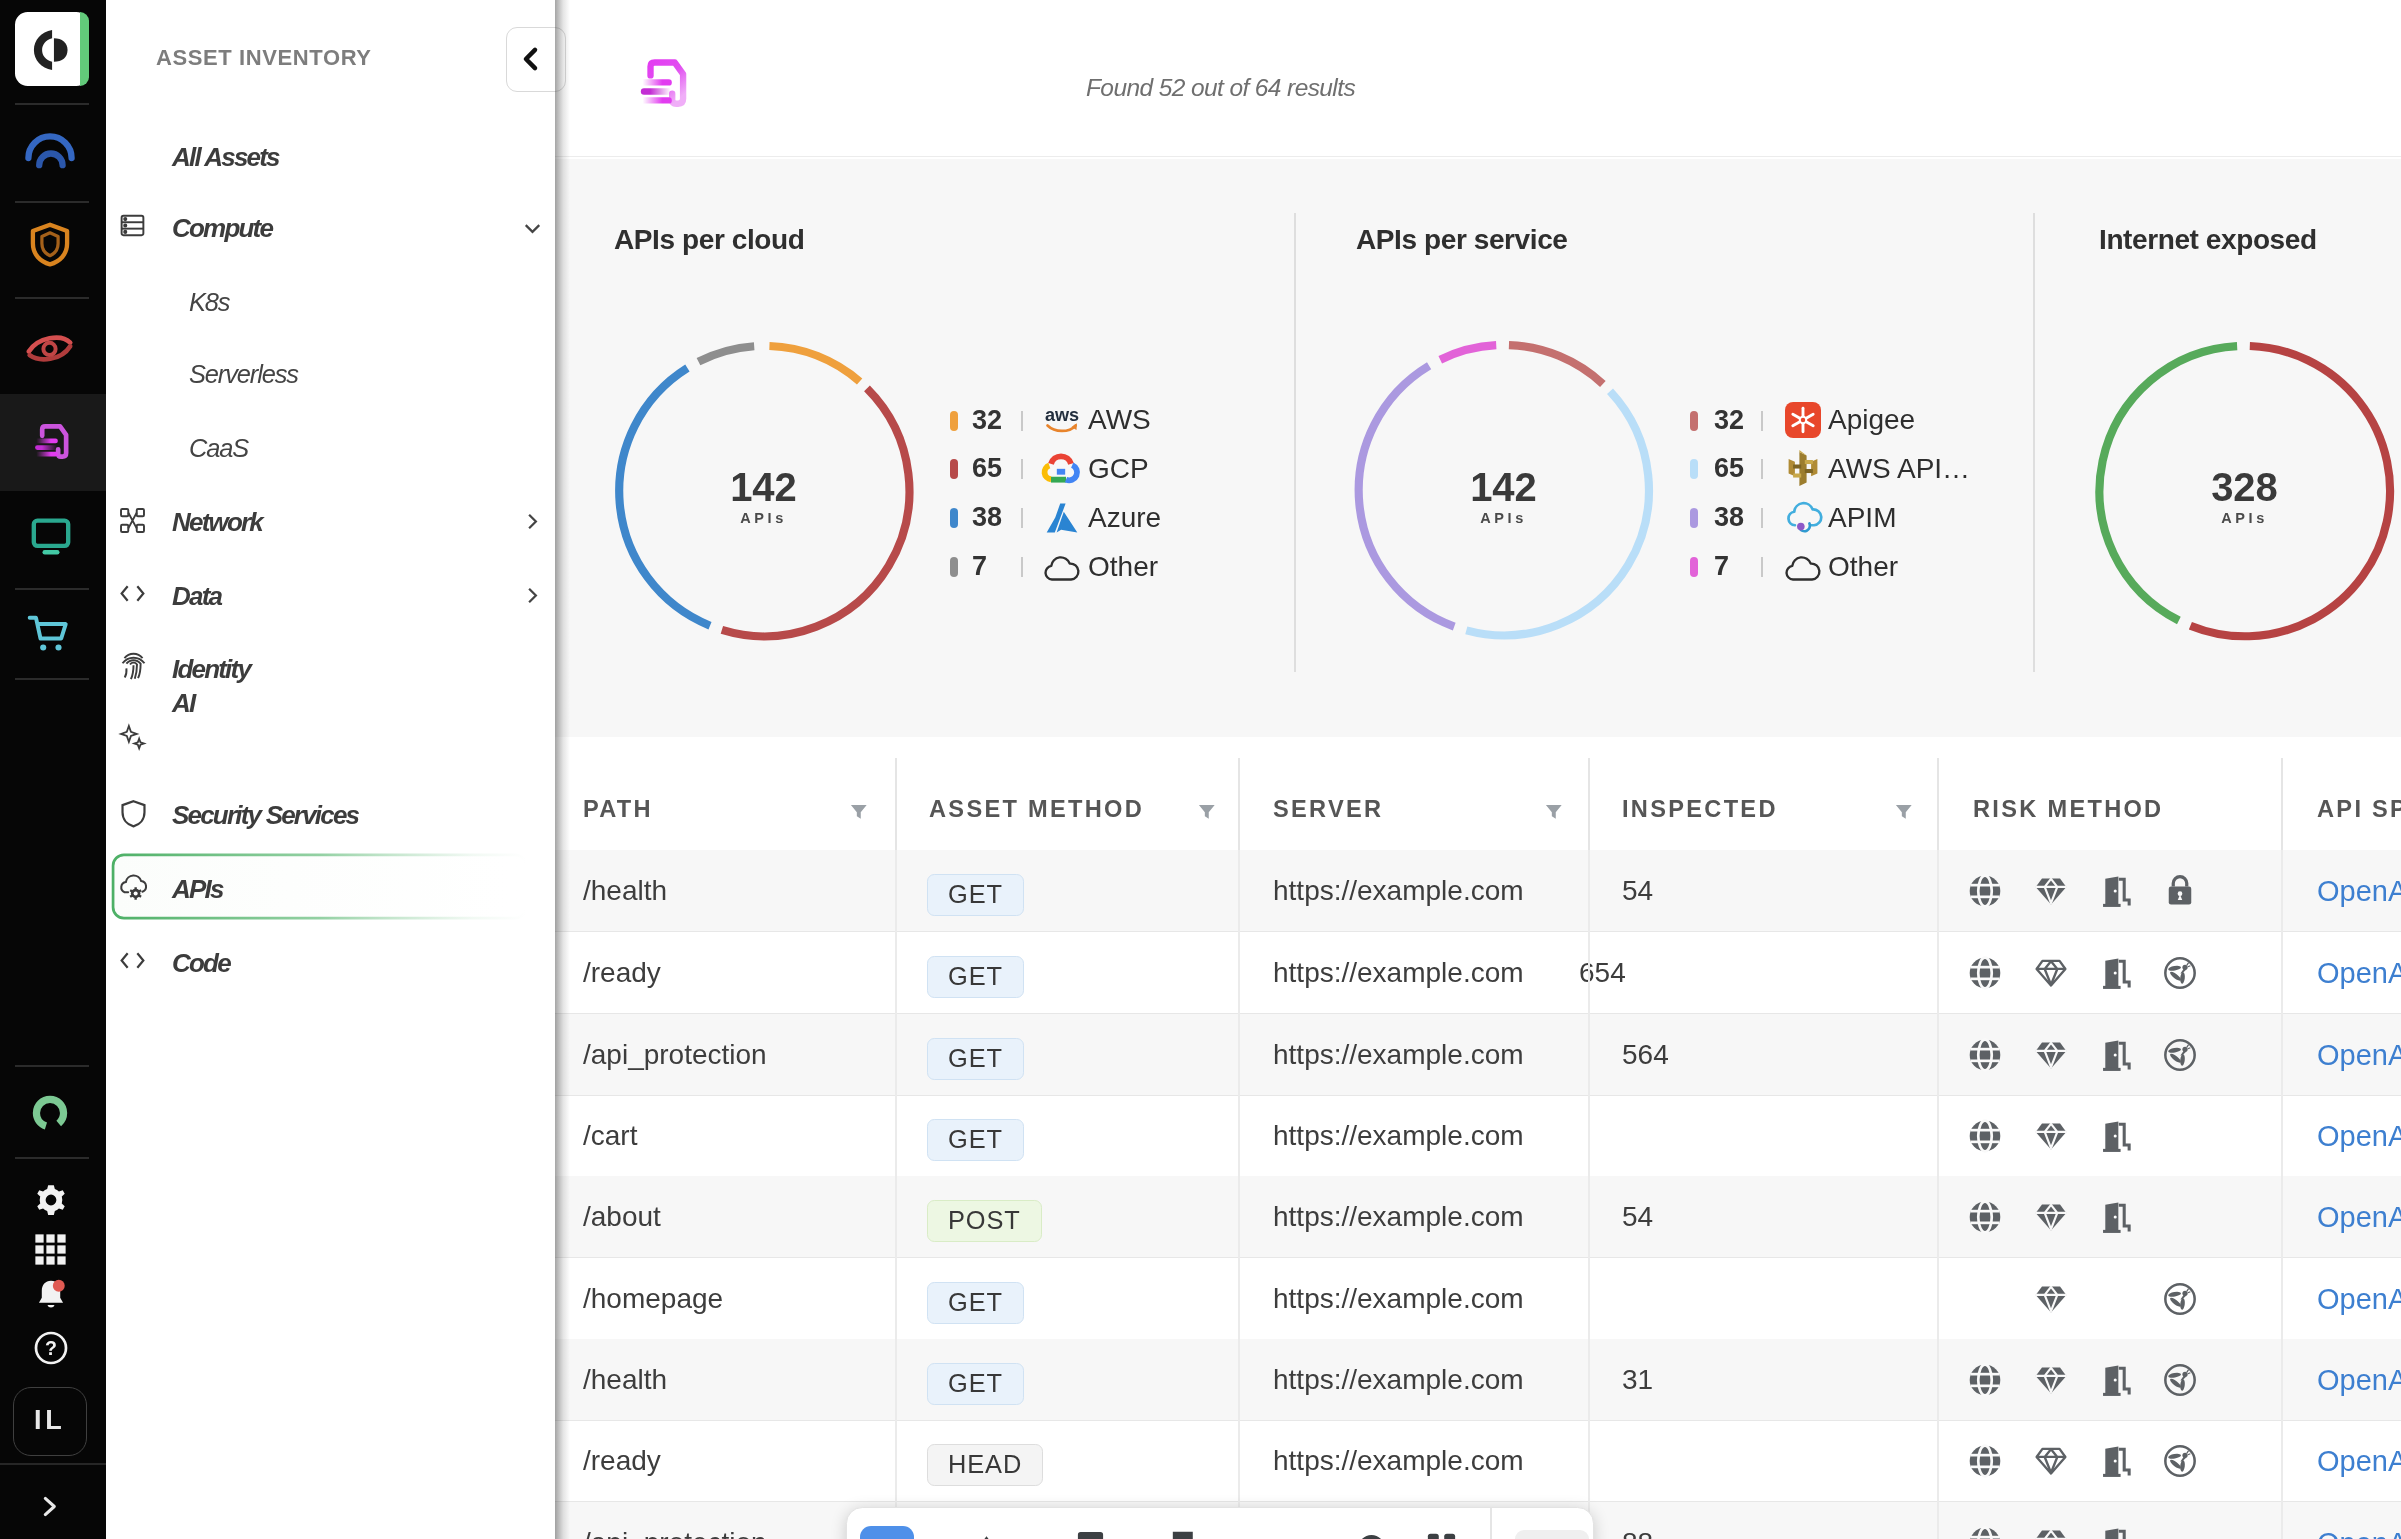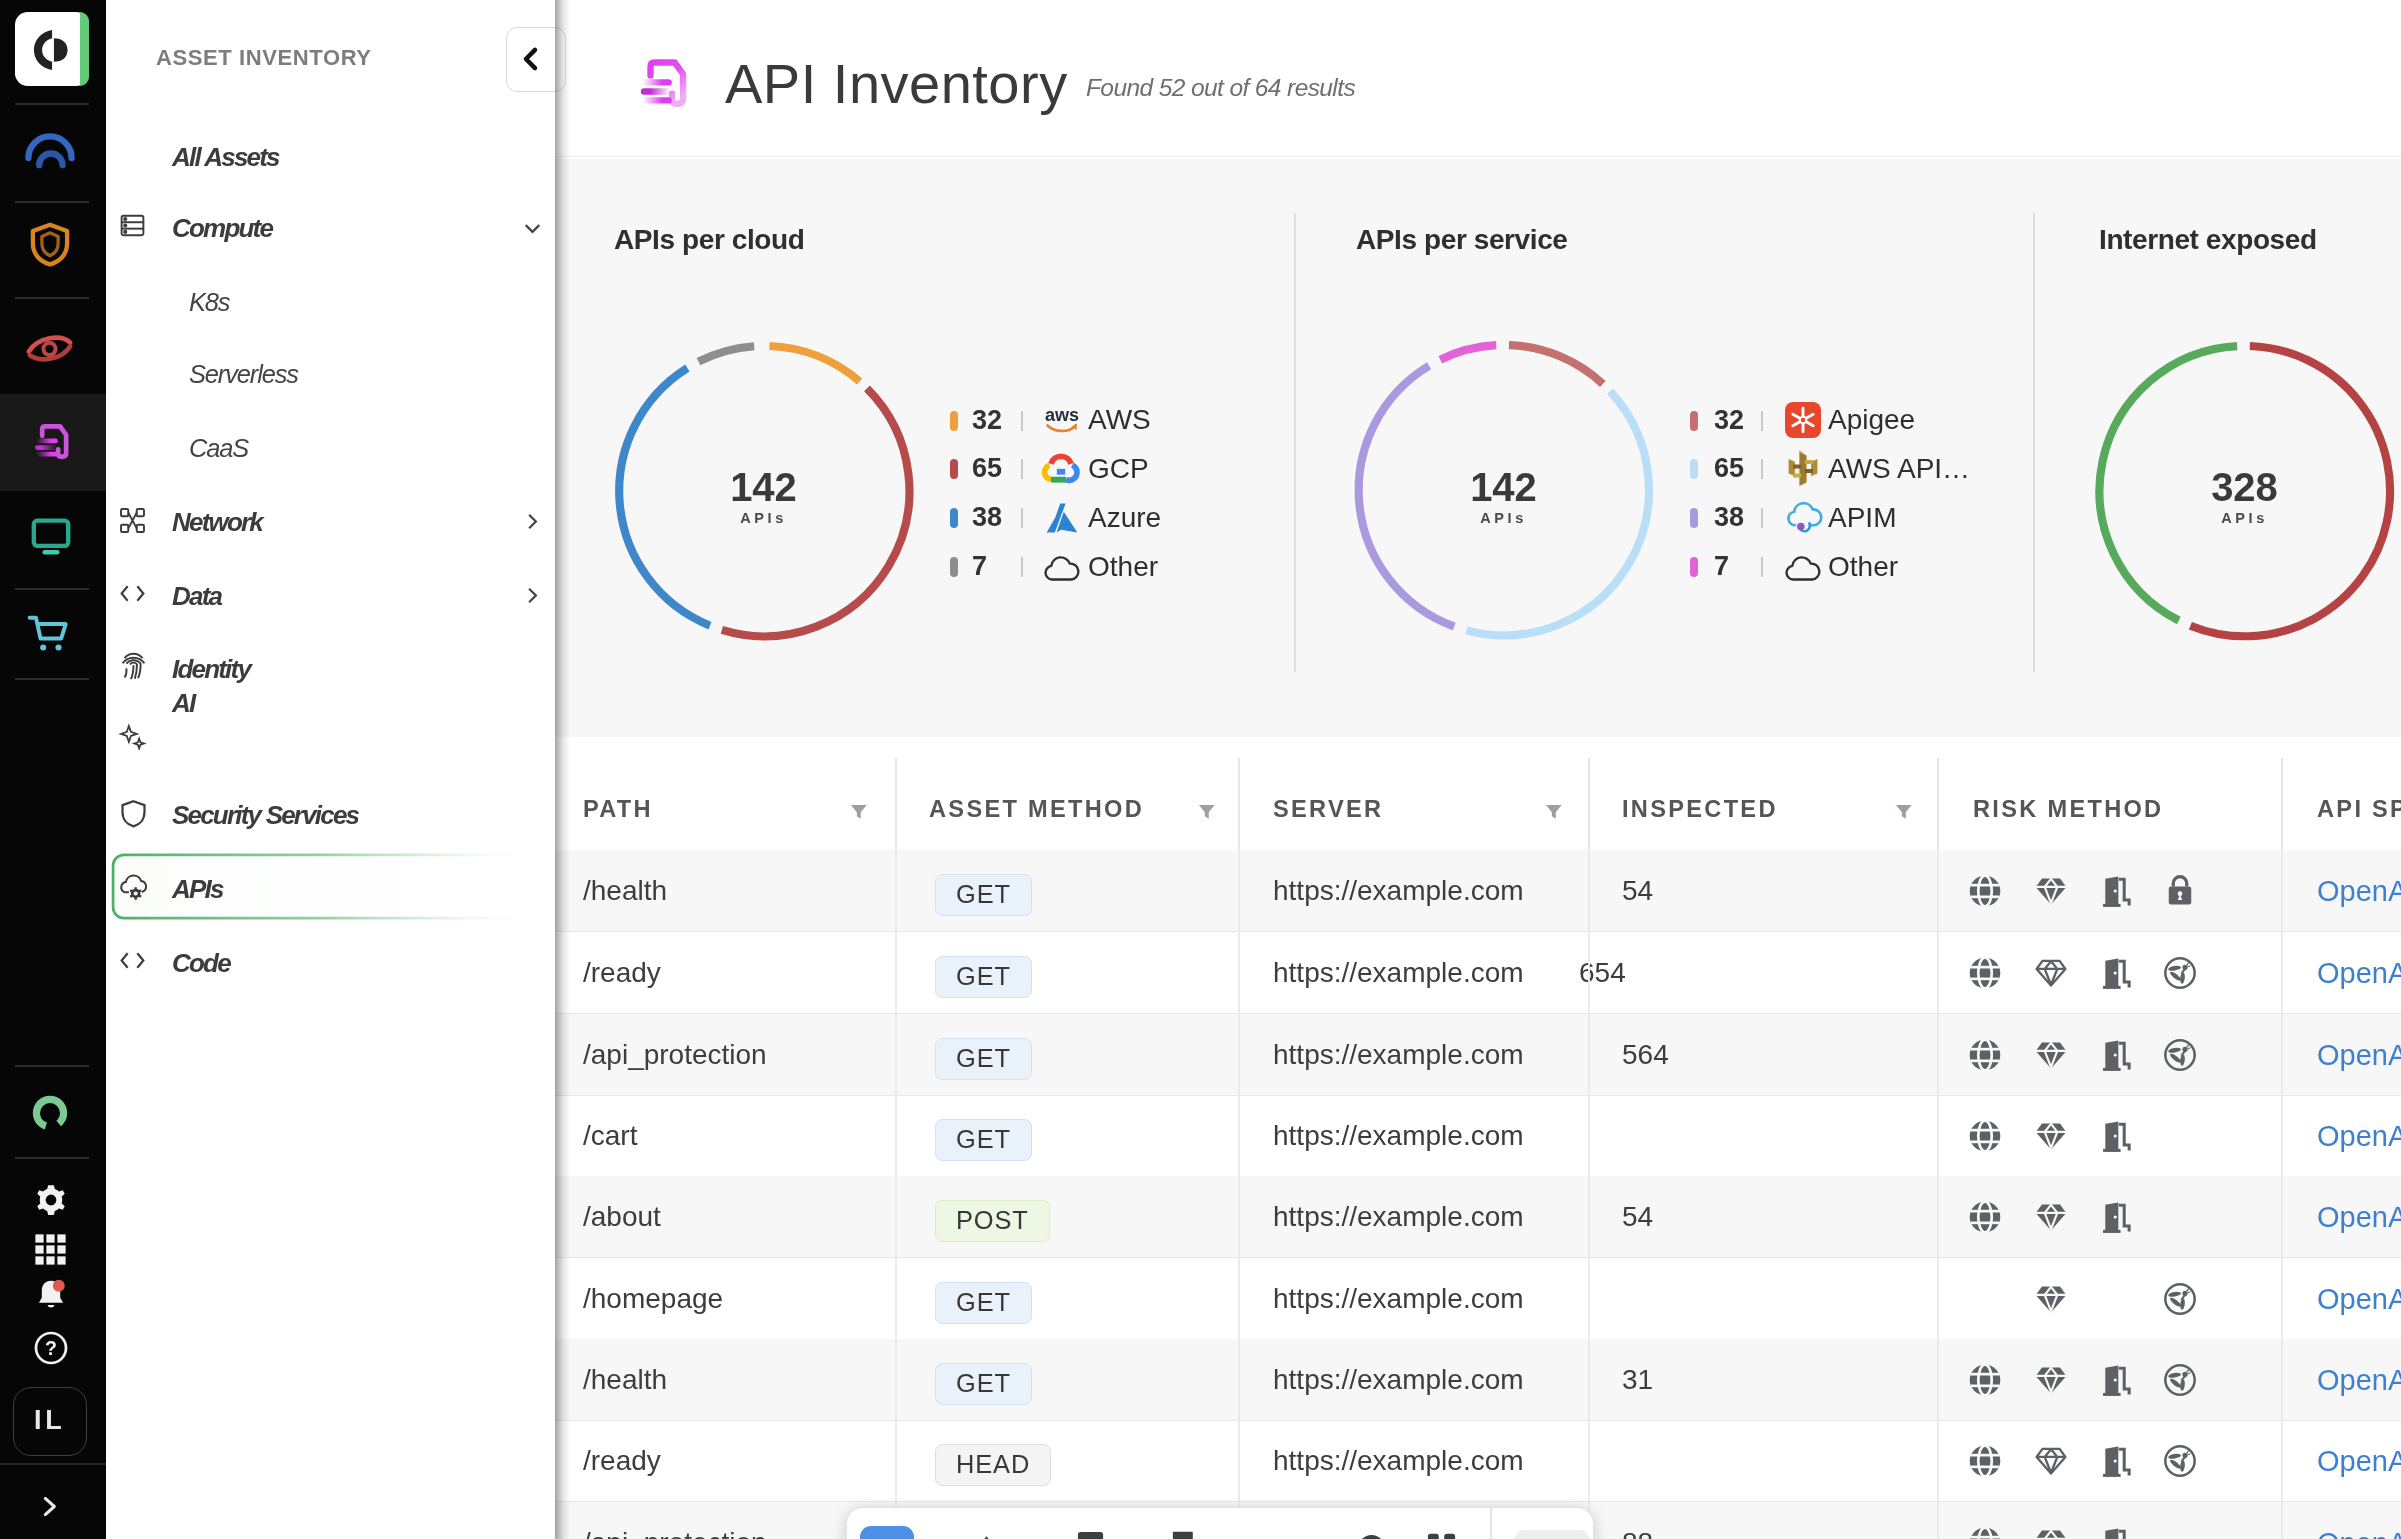--- a/index.html
+++ b/index.html
@@ -48,41 +48,40 @@
 
 #table { position:absolute; left:0; top:737px; width:1846px; height:802px; background:#fff; }
 #thead { position:absolute; left:0; top:12px; width:1846px; height:113px; background:#fff; border-bottom:1.8px solid #e2e2e2; }
 .th { position:absolute; top:47px; white-space:nowrap; font-size:23.6px; font-weight:700; letter-spacing:2.3px; color:#565656; }
 .colline { position:absolute; top:9px; width:1.8px; height:104px; background:#e5e5e5; }
 .row { position:absolute; left:0; width:1846px; height:82px; border-bottom:0.9px solid #e7e7e7; }
 .row.odd { background:#f7f7f7; }
 .path { position:absolute; left:28px; top:25.4px; font-size:28px; color:#3d3d3d; }
 .cell { position:absolute; top:25.4px; font-size:28px; color:#3d3d3d; }
 .chip { position:absolute; left:372px; top:23.6px; height:42px; border-radius:7.3px; font-size:25.4px; color:#383838;
-  display:flex; align-items:center; justify-content:center; padding:0 20px; letter-spacing:0.9px;margin-left:8px;}
+  display:flex; align-items:center; justify-content:center; padding:0 20px; letter-spacing:0.9px;}
 .chip.get { background:#e9f2fb; border:1.8px solid #d0e2f3; }
 .chip.post { background:#edf7e3; border:1.8px solid #d9ecc6; }
 .chip.head { background:#f4f4f4; border:1.8px solid #dddddd; }
 .rowline { position:absolute; top:0; width:1.8px; height:82px; background:#ebebeb; }
 .link { position:absolute; left:1762px; top:25.4px; font-size:29px; color:#3d7fd0; }
 
 
 #toolbar { position:absolute; left:291px; top:1507px; width:748px; height:82px; background:#fff; border:0.9px solid #e3e3e3;
   border-radius:16.3px; box-shadow:0 3.6px 16.3px rgba(0,0,0,0.18); z-index:15; }
 #toolbar .bluebtn { position:absolute; left:12.7px; top:18px; width:54px; height:54px; background:#4e90e9; border-radius:11px; }
 #toolbar .tsep { position:absolute; left:643px; top:0px; width:1.8px; height:82px; background:#e5e5e5; }
 #toolbar .gbtn { position:absolute; left:668px; top:22px; width:74px; height:54px; background:#efefef; border-radius:9px; }
 </style>
 </head>
 <body>
 <div id="stage">
 
   <div id="main" class="abs">
     <div id="header">
-      <div id="title">API Inventory</div>
       <div id="subtitle">Found 52 out of 64 results</div>
       <svg class="abs" style="left:83px;top:58px" width="49" height="49" viewBox="0 0 54 54" fill="none">
         <defs>
           <linearGradient id="pgA" x1="0" y1="0" x2="0.7" y2="1">
             <stop offset="0" stop-color="#e33df2"></stop>
               <stop offset="0.5" stop-color="#e14ff0"></stop>
               <stop offset="1" stop-color="#f0aef8"></stop>
           </linearGradient>
           <linearGradient id="pgL1" gradientUnits="userSpaceOnUse" x1="5" y1="0" x2="34" y2="0">
             <stop offset="0" stop-color="#e23cf0" stop-opacity="0"></stop>

